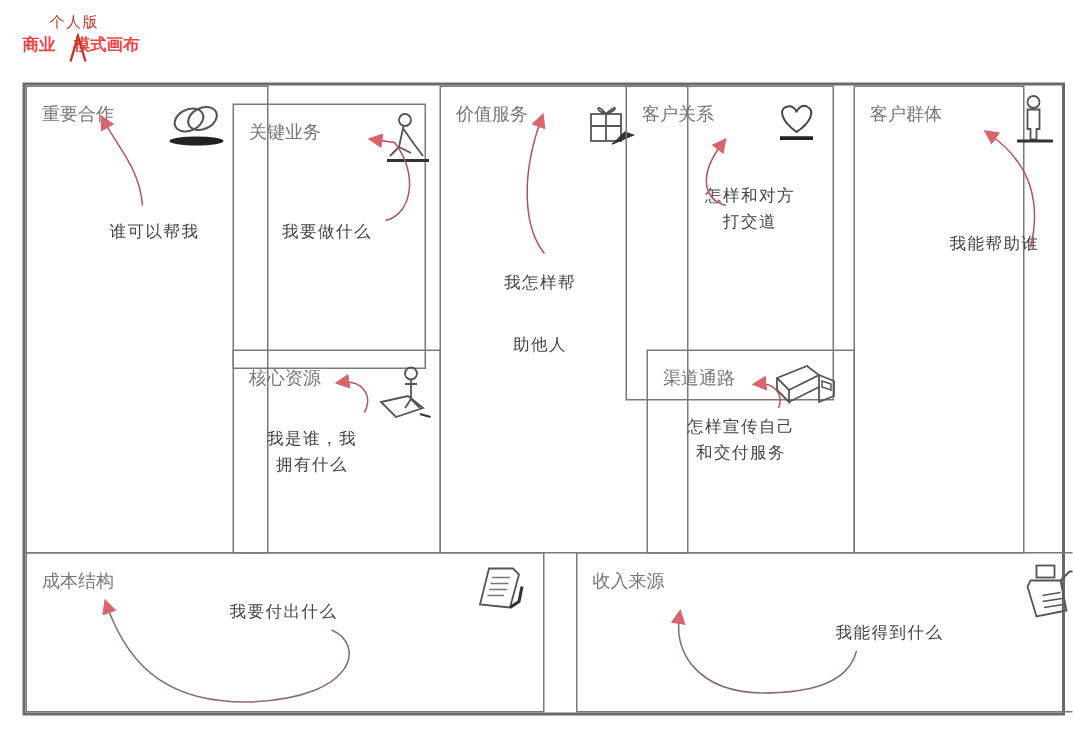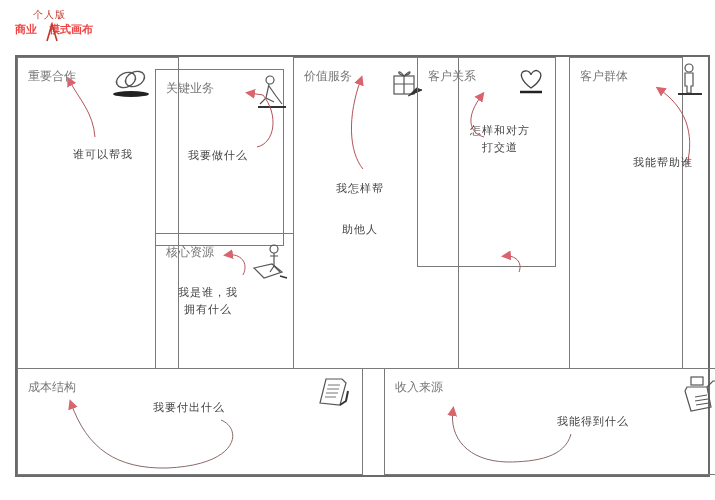--- a/index.html
+++ b/index.html
@@ -98,20 +98,31 @@
   <div class="cell" style="left:400px;top:0;width:139px;height:210px;padding-left:32px;">
     <span class="label">客户关系</span>
     <span class="hint" style="left:52px;top:64px;">怎样和对方</span>
     <span class="hint" style="left:64px;top:81px;">打交道</span>
     <svg class="icon" style="left:98px;top:8px;" width="30" height="30" viewBox="0 0 30 30">
       <path d="M15 22 C4 14 3 6 9 5 C13 4 15 8 15 9 C15 8 18 3 22 5 C28 8 24 16 15 22 Z" fill="none" stroke="#444" stroke-width="1.3"></path>
       <path d="M4 26 L26 26" stroke="#222" stroke-width="2.5"></path>
     </svg>
   </div>
 
+  <div class="cell" style="left:414px;top:176px;width:139px;height:136px;">
+    <span class="label">渠道通路</span>
+    <span class="hint" style="left:26px;top:42px;">怎样宣传自己</span>
+    <span class="hint" style="left:32px;top:59px;">和交付服务</span>
+    <svg class="icon" style="left:84px;top:6px;" width="44" height="34" viewBox="0 0 44 34">
+      <path d="M2 12 L22 4 L30 10 L10 20 Z" fill="none" stroke="#555" stroke-width="1.2"></path>
+      <path d="M2 12 L2 20 L10 28 L10 20 M30 10 L30 18 L10 28" fill="none" stroke="#555" stroke-width="1.2"></path>
+      <path d="M30 10 L40 14 L40 24 L30 28 L30 18" fill="none" stroke="#555" stroke-width="1.2"></path>
+      <path d="M32 14 L38 16 L38 20 L32 18 Z" fill="none" stroke="#555" stroke-width="1"></path>
+    </svg>
+  </div>
 
   <div class="cell" style="left:552px;top:0;width:114px;height:312px;">
     <span class="label">客户群体</span>
     <span class="hint" style="left:48px;top:96px;margin-left:15px;">我能帮助谁</span>
     <svg class="icon" style="left:104px;top:4px;" width="30" height="36" viewBox="0 0 30 36">
       <circle cx="15" cy="6" r="4" fill="none" stroke="#555" stroke-width="1.2"></circle>
       <path d="M11 11 L19 11 L19 24 L17 24 L17 31 L13 31 L13 24 L11 24 Z" fill="none" stroke="#555" stroke-width="1.2"></path>
       <path d="M4 32 L28 32" stroke="#333" stroke-width="2"></path>
     </svg>
   </div>

